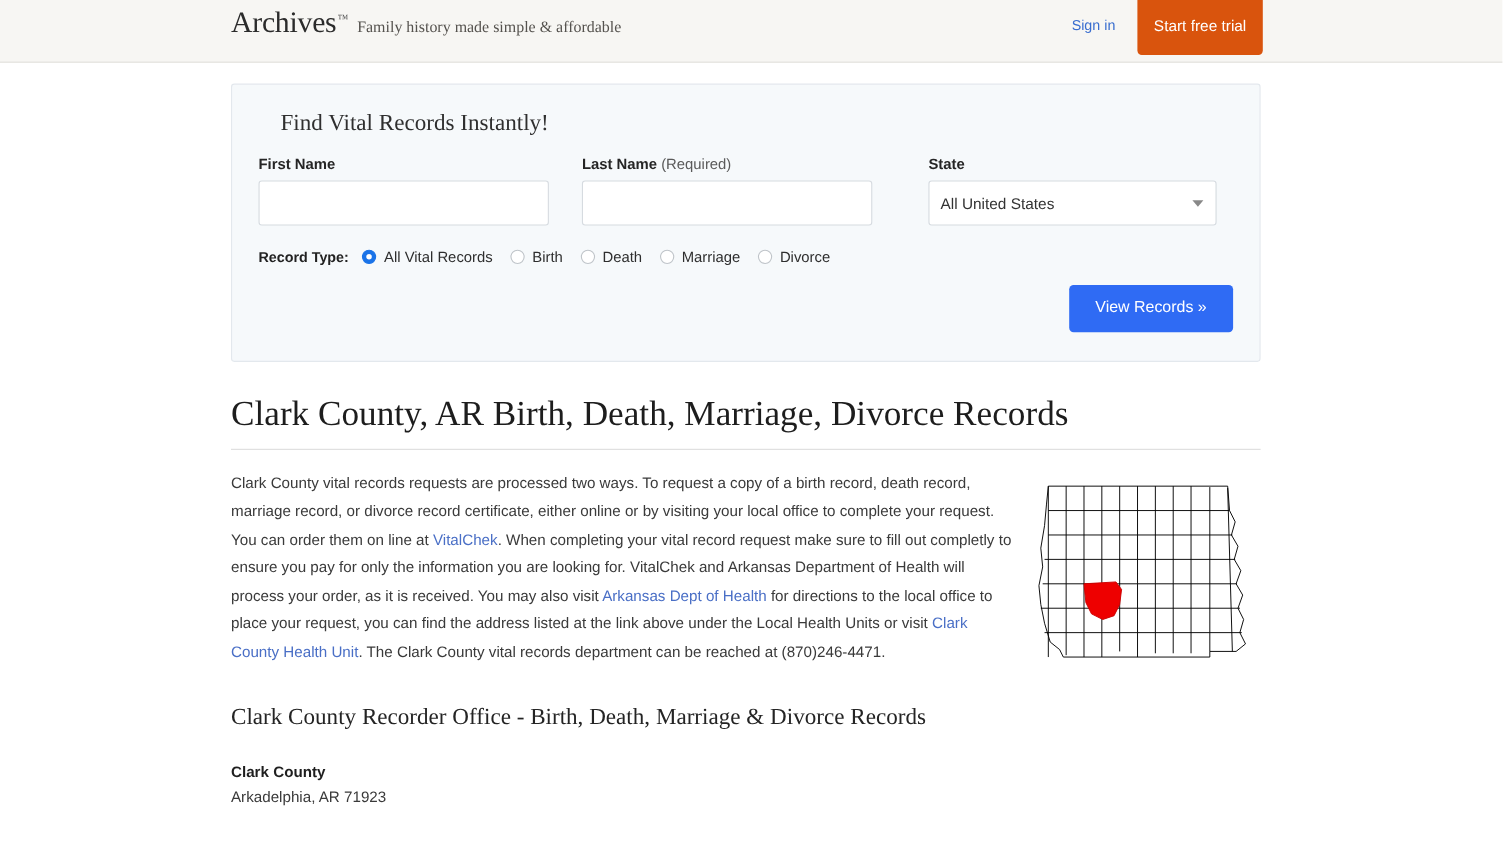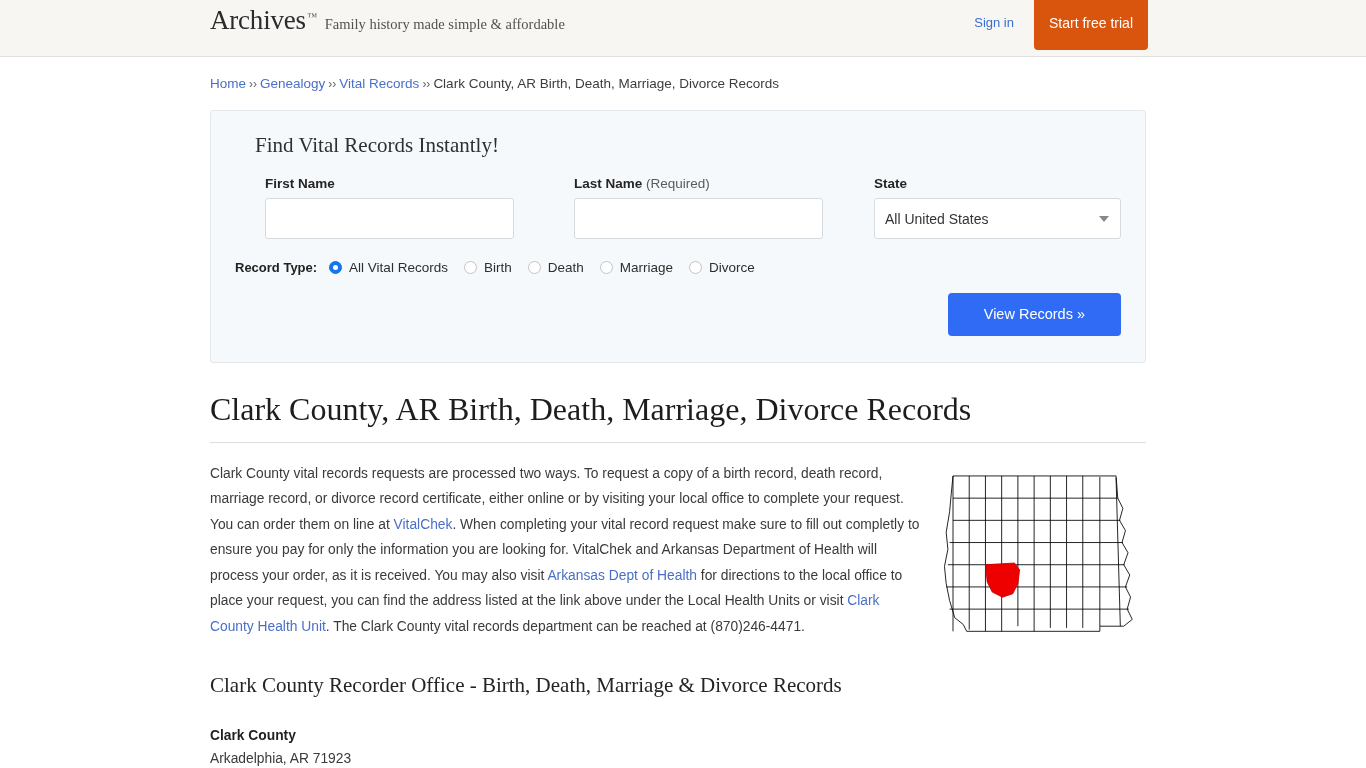--- a/index.html
+++ b/index.html
@@ -120,21 +120,20 @@
     color: #2f2f2f;
     margin: 0 0 18px 20px;
     font-weight: normal;
   }
   .field-row {
     display: flex;
     gap: 30px;
   }
   .field {
     width: 264px;
-    margin-left: 30px;
   }
   .field.state { width: 262px; margin-left: 21px;}
   .field-label {
     font-size: 13.5px;
     font-weight: bold;
     color: #252525;
     margin-bottom: 7px;
     display: block;
   }
   .field-label .req {
@@ -224,21 +223,21 @@
     display: flex;
     justify-content: flex-end;
     margin-top: 18px;
   }
   .view-btn {
     background: #2f6bf4;
     color: #ffffff;
     border: none;
     border-radius: 4px;
     font-size: 14.5px;
-    padding: 14px 36px;
+    padding: 14px 24px;
     cursor: pointer;
     font-family: "Liberation Sans", sans-serif;
     line-height: 1;
   }
 
   
   h1.page-title {
     font-family: "Liberation Serif", serif;
     font-weight: normal;
     font-size: 32px;
@@ -300,23 +299,20 @@
     <div class="header-actions">
       <a href="#" class="signin-link">Sign in</a>
       <button class="trial-btn">Start free trial</button>
     </div>
   </div>
 </div>
 
 <div class="page">
   <div class="content">
 
-    <div class="breadcrumb">
-      <a href="#">Home</a><span class="crumb-sep">››</span><a href="#">Genealogy</a><span class="crumb-sep">››</span><a href="#">Vital Records</a><span class="crumb-sep">››</span><span class="crumb-current">Clark County, AR Birth, Death, Marriage, Divorce Records</span>
-    </div>
 
     <div class="search-panel">
       <h2 class="panel-title">Find Vital Records Instantly!</h2>
 
       <div class="field-row">
         <div class="field">
           <label class="field-label">First Name</label>
           <input class="text-input" type="text" placeholder="" style="">
         </div>
 

